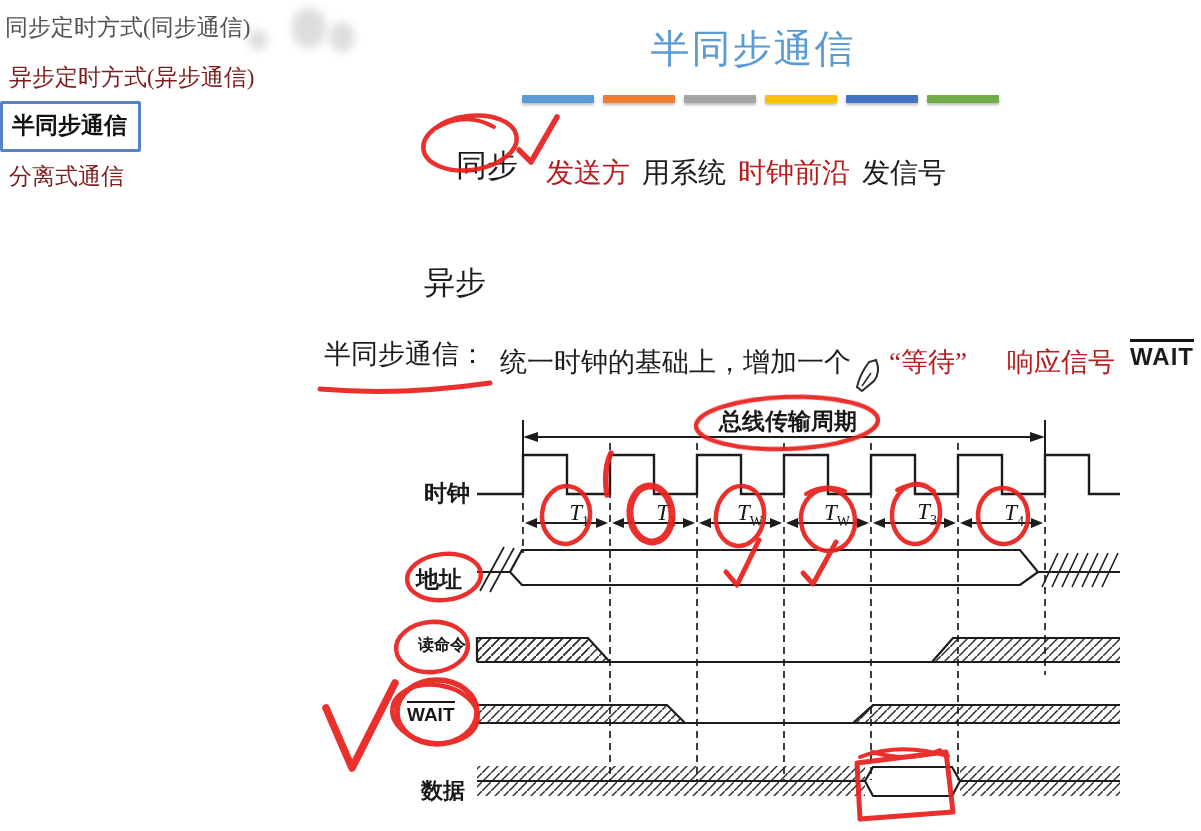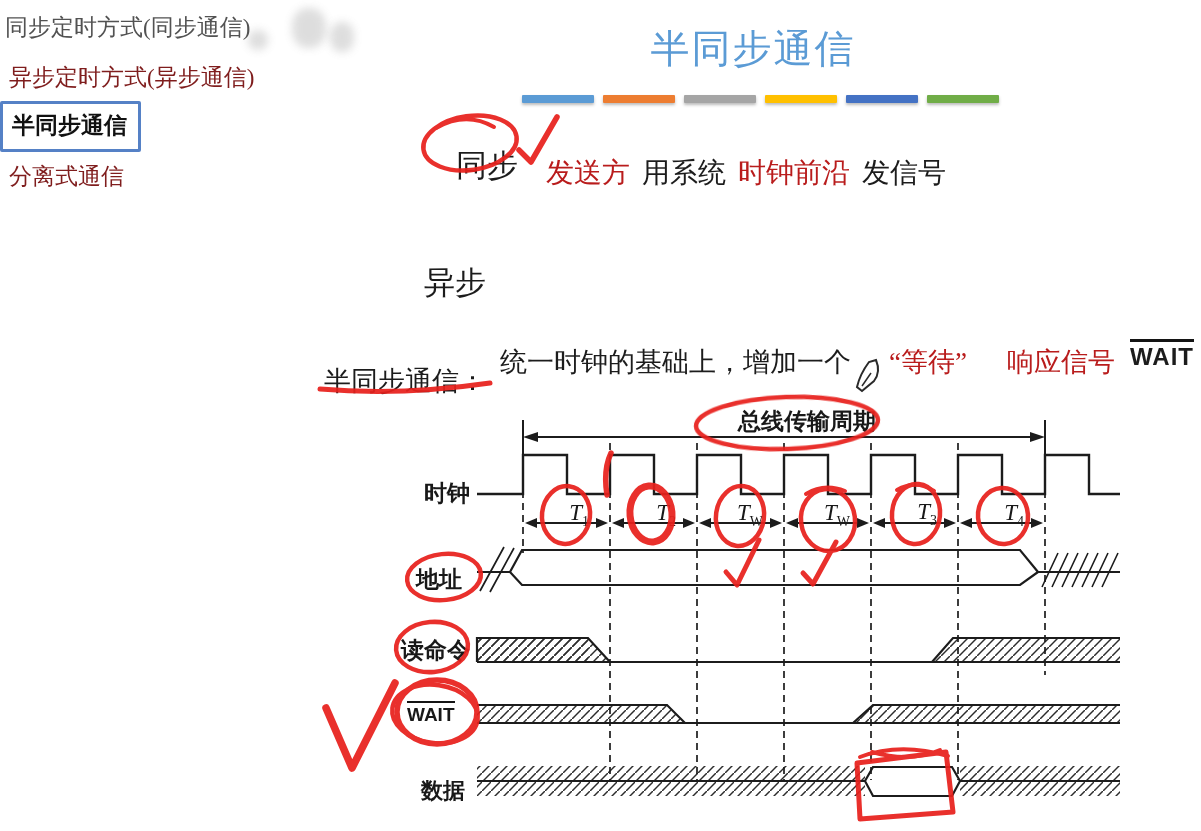--- a/index.html
+++ b/index.html
@@ -57,32 +57,32 @@
     <span class="bar" style="background: rgb(68, 114, 196);"></span>
     <span class="bar" style="background: rgb(112, 173, 71);"></span>
   </div>
 
   <div class="seg t31" style="left:456px;top:145px;">同步</div>
   <div class="seg t28" style="left:546px;top:154px;">
     <span class="cy">发送方</span><span class="sp"></span><span>用系统</span><span class="sp"></span><span class="cy">时钟前沿</span><span class="sp"></span><span>发信号</span>
   </div>
   <div class="seg t31" style="left:424px;top:262px;">异步</div>
 
-  <div class="seg t27" style="left:324px;top:336px;margin-top:27px;">半同步通信：</div>
+  <div class="seg t27" style="left:324px;top:336px;">半同步通信：</div>
   <div class="seg t27" style="left:500px;top:344px;">统一时钟的基础上，增加一个</div>
   <div class="seg t27 cy" style="left:889px;top:344px;text-align:right;">“等待”</div>
   <div class="seg t27 cy" style="left:1007px;top:344px;">响应信号</div>
   <div class="seg" style="left:1130px;top:343px;">
     <span class="wait-ov">WAIT</span>
   </div>
 
-  <div class="dlabel" style="left:700px;top:406px;width:176px;text-align:right;font-size:23px;">总线传输周期</div>
+  <div class="dlabel" style="left:700px;top:406px;width:176px;text-align:center;font-size:23px;">总线传输周期</div>
   <div class="dlabel" style="left:424px;top:478px;font-size:23px;">时钟</div>
   <div class="dlabel" style="left:416px;top:564px;font-size:23px;">地址</div>
-  <div class="dlabel" style="left:401px;top:635px;font-size:23px;">读命令</div>
+  <div class="dlabel" style="left:418px;top:635px;font-size:16px;">读命令</div>
   <div class="wlabel" style="left:407px;top:701px;">WAIT</div>
   <div class="dlabel" style="left:421px;top:776px;font-size:22px;">数据</div>
 
   <div class="plabel" style="left:543px;top:500px;"><i>T</i><sub>1</sub></div>
   <div class="plabel" style="left:630px;top:500px;"><i>T</i><sub>2</sub></div>
   <div class="plabel" style="left:717px;top:500px;"><i>T</i><sub>W</sub></div>
   <div class="plabel" style="left:804px;top:500px;"><i>T</i><sub>W</sub></div>
   <div class="plabel" style="left:891px;top:499px;"><i>T</i><sub>3</sub></div>
   <div class="plabel" style="left:978px;top:500px;"><i>T</i><sub>4</sub></div>
 

